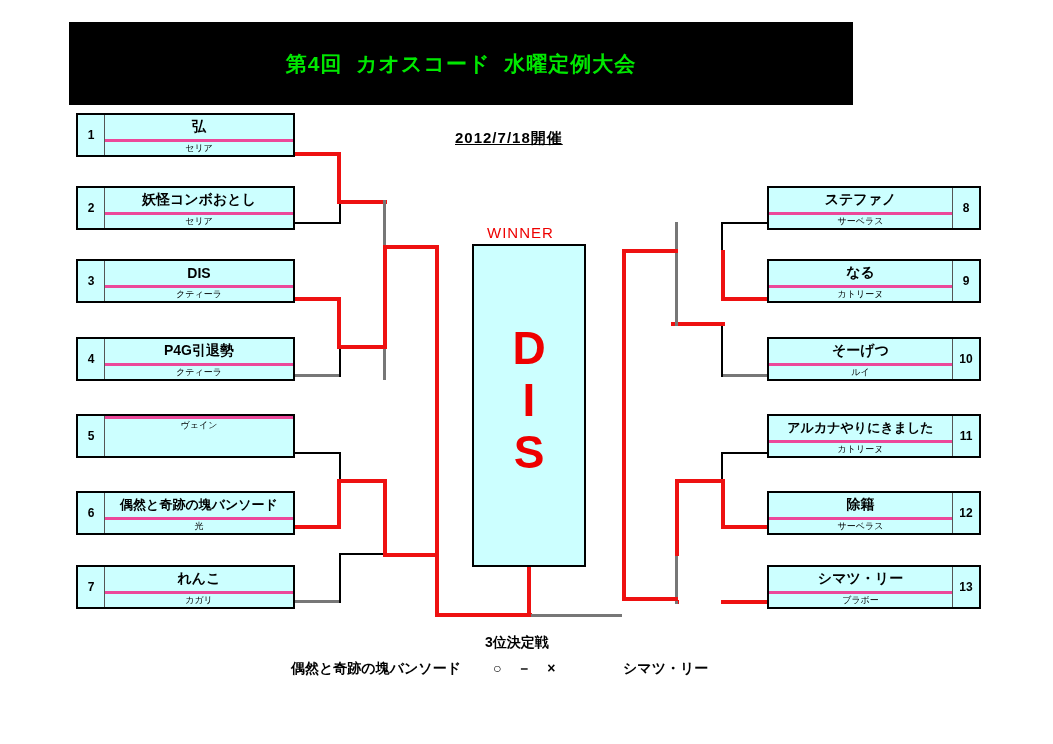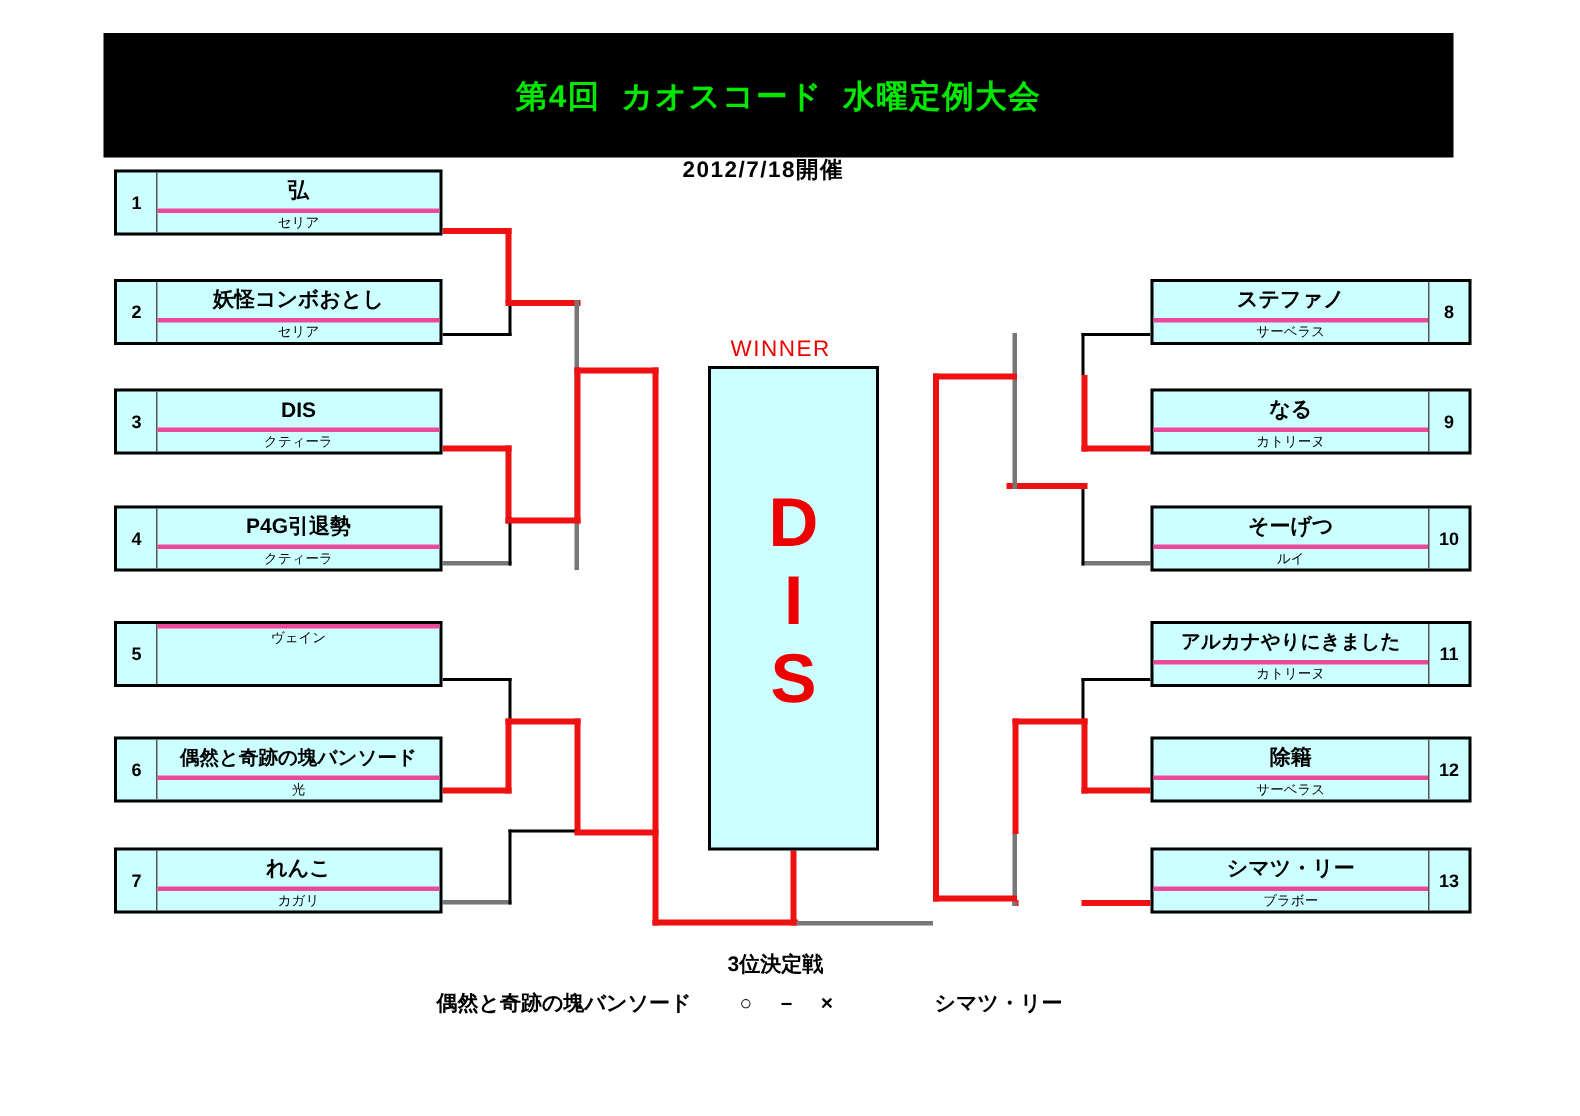--- a/index.html
+++ b/index.html
@@ -1,27 +1,27 @@
 <!DOCTYPE html>
 <html><head>
 <meta charset="utf-8">
 <style>
   html,body{margin:0;padding:0;background:#ffffff;}
   body{width:1053px;height:744px;position:relative;overflow:hidden;
        font-family:"Liberation Sans","DejaVu Sans",sans-serif;color:#000;}
 
   
-  #title-banner{position:absolute;left:69px;top:22px;width:900px;height:83px;
+  #title-banner{position:absolute;left:69px;top:22px;width:784px;height:83px;
     background:#000000;display:flex;align-items:center;justify-content:center;}
   #title-text{color:#00e800;font-size:21px;font-weight:bold;letter-spacing:1px;
     white-space:pre;}
 
   
-  #event-date{position:absolute;left:455px;top:104px;font-size:15px;font-weight:bold;
-    letter-spacing:1px;white-space:nowrap;}
+  #event-date{position:absolute;left:455px;top:129px;font-size:15px;font-weight:bold;
+    text-decoration:underline;letter-spacing:1px;white-space:nowrap;}
 
   
   #winner-label{position:absolute;left:487px;top:224px;font-size:15px;font-weight:normal;
     color:#ee0000;letter-spacing:1px;}
 
   
   #winner-box{position:absolute;left:472px;top:244px;width:114px;height:323px;
     background:#ccffff;border:2px solid #000;box-sizing:border-box;}
   #winner-name{position:absolute;left:0;right:0;top:76px;text-align:center;
     color:#ee0000;font-size:46px;font-weight:bold;line-height:52px;}

